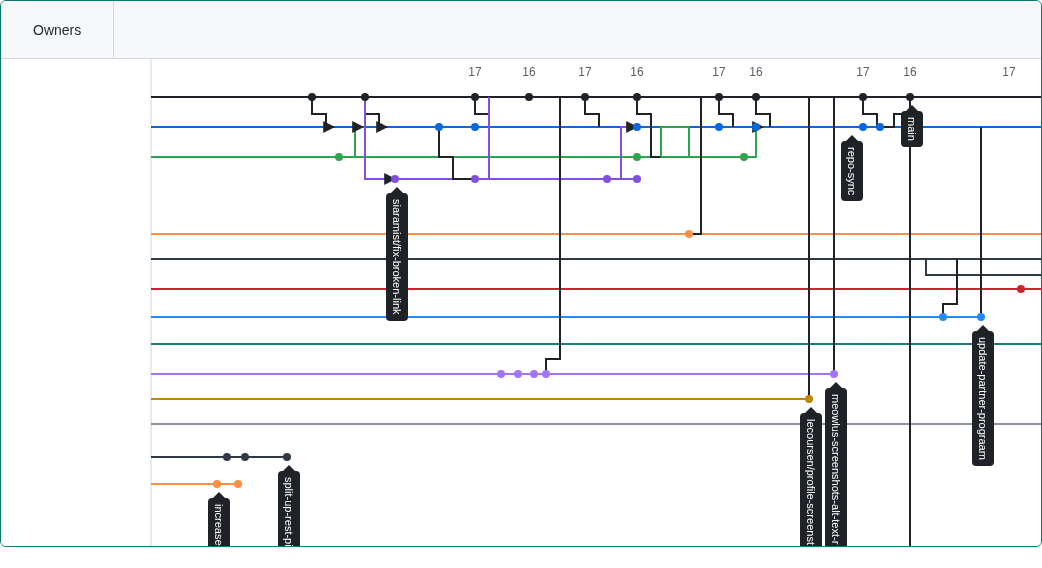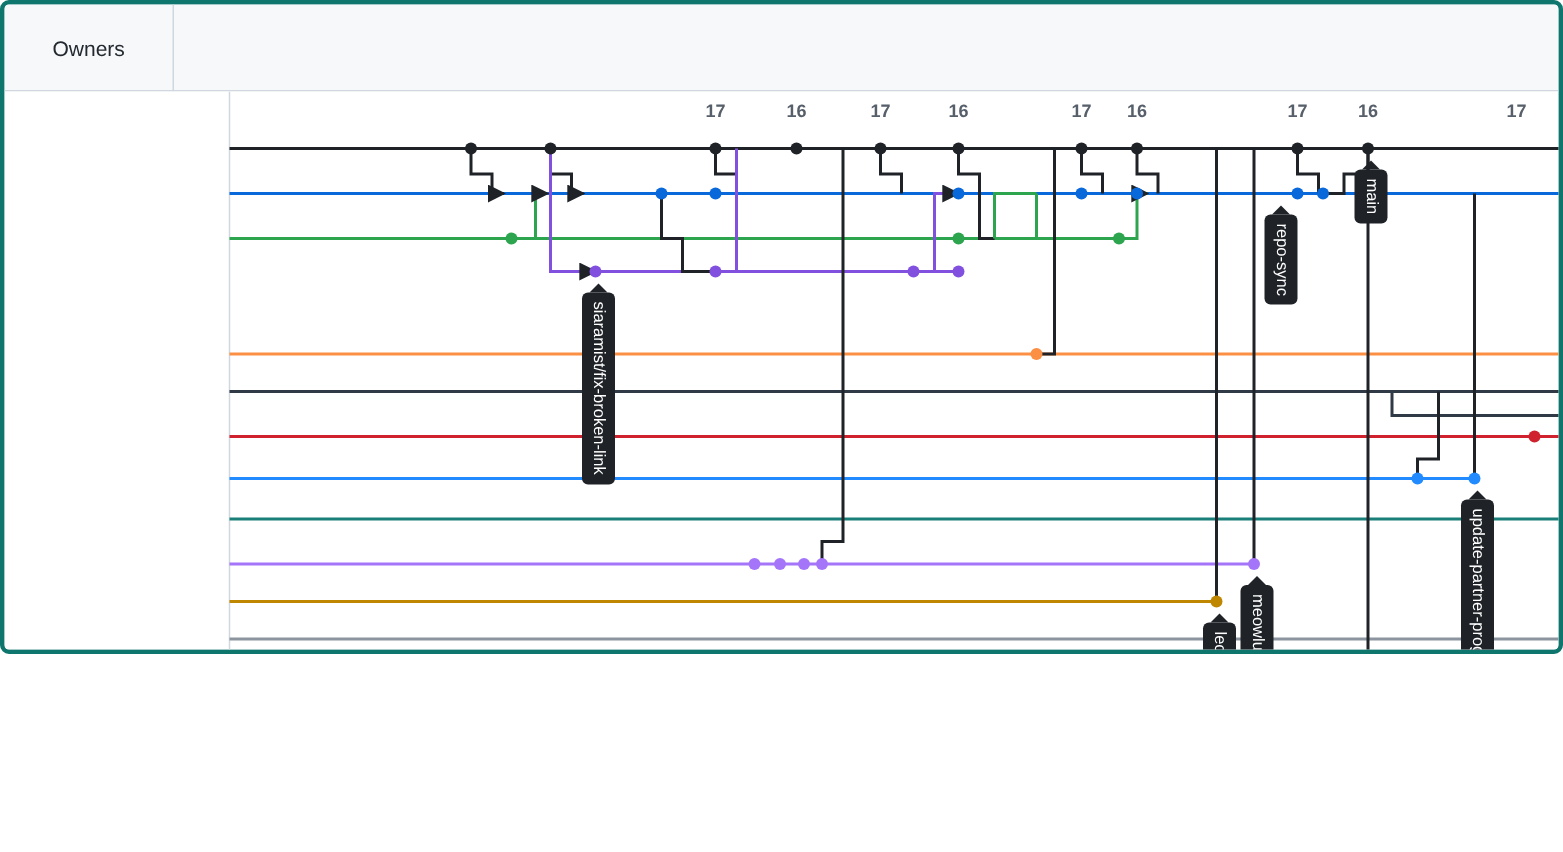--- a/index.html
+++ b/index.html
@@ -1,21 +1,21 @@
 <!DOCTYPE html>
 <html><head>
 <meta charset="utf-8">
 <style>
   * { box-sizing: border-box; margin: 0; padding: 0; }
   body { font-family: -apple-system, BlinkMacSystemFont, "Segoe UI", Helvetica, Arial, sans-serif; background: #fff; color: #24292f; }
-  .container { width: 1042px; height: 436px; border: 3px solid #0f766e; border-radius: 6px; overflow: hidden; position: relative; }
+  .container { width: 1042px; height: 547px; border: 1px solid #0f766e; border-radius: 6px; overflow: hidden; position: relative; }
   .header { height: 58px; border-bottom: 1px solid #d0d7de; display: flex; align-items: stretch; background: #f6f8fa; }
   .tab { display: flex; align-items: center; padding: 0 32px; font-size: 14px; color: #24292f; border-right: 1px solid #d0d7de; margin-bottom: -1px; }
   .graph-area { position: absolute; top: 58px; left: 0; right: 0; bottom: 0; background: #fff; }
-  .date-row { position: absolute; top: 0; left: 0; right: 0; height: 30px; font-weight: bold; }
+  .date-row { position: absolute; top: 0; left: 0; right: 0; height: 30px; }
   .date-label { position: absolute; top: 6px; font-size: 12px; color: #57606a; transform: translateX(-50%); }
   svg { position: absolute; top: 0; left: 0; }
   .branch-label { position: absolute; background: #1f2328; color: #fff; font-size: 11px; padding: 6px 5px; border-radius: 4px; writing-mode: vertical-rl; text-orientation: mixed; white-space: nowrap; cursor: pointer; }
   .branch-label::before { content: ""; position: absolute; top: -6px; left: 50%; transform: translateX(-50%); border-left: 6px solid transparent; border-right: 6px solid transparent; border-bottom: 6px solid #1f2328; }
   .line { fill: none; stroke-width: 2; }
 </style>
 </head>
 <body>
 
 <div class="container">

